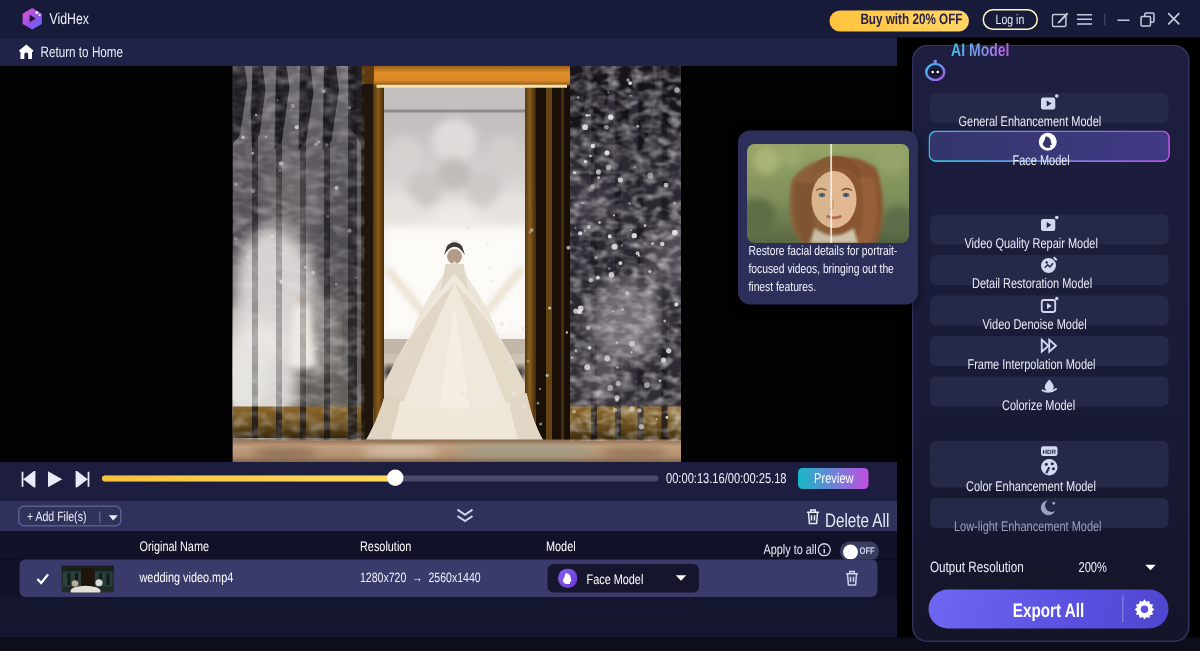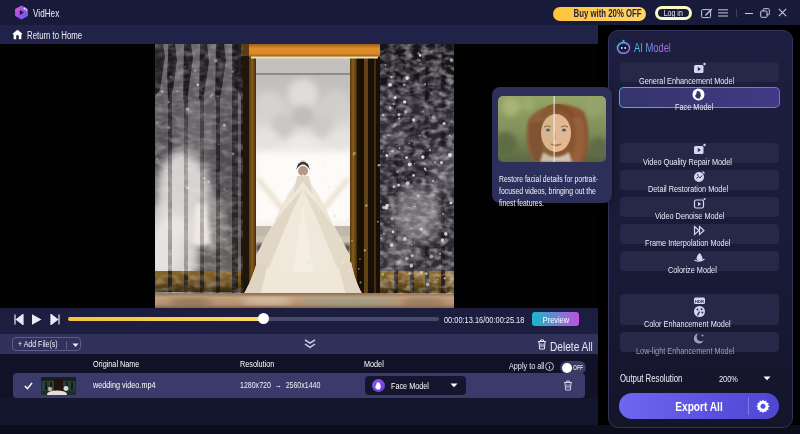--- a/index.html
+++ b/index.html
@@ -11,35 +11,35 @@
   #stage { position:relative; width:800px; height:434px; background:#000; }
 
   
   #topbar { left:0; top:0; width:800px; height:25px; background:#171a39; }
   #vidhex { left:33px; top:7px; font-size:10.5px; color:#f0f1fa; }
   #buybtn { left:553px; top:6.5px; width:93px; height:14px; border-radius:7px;
     background:linear-gradient(90deg,#ffc33c,#ffd666); color:#28224a; font-size:9.5px;
     font-weight:bold; display:flex; align-items:center; justify-content:center; gap:17px; }
   #buybtn .tc { font-size:10px; }
   #loginbtn { left:655px; top:6px; width:37px; height:14px; border-radius:8px;
-    border:3px solid #fef9c3; color:#e8e9f5; font-size:9px; display:flex;
+    border:1px solid #fef9c3; color:#e8e9f5; font-size:9px; display:flex;
     align-items:center; justify-content:center; }
   .topico { color:#c7cade; }
 
   
   #navbar { left:0; top:25px; width:598px; height:19px; background:#202248; }
   #returnhome { left:27px; top:30px; font-size:10px; color:#ecedf8; }
 
   
   #videoarea { left:0; top:44px; width:598px; height:264px; background:#020203; }
 
   
   #tooltip { left:492px; top:87px; width:120px; height:116px; background:#2c2f5a;
     border-radius:8px; padding:9px 6px 6px 6px; z-index:30; box-shadow:0 2px 8px rgba(0,0,0,.5); }
-  #tooltip .txt { margin-top:12px; margin-left:1px; color:#f2f3fb; font-size:8.8px; line-height:11.8px; }
+  #tooltip .txt { margin-top:0; margin-left:1px; color:#f2f3fb; font-size:8.8px; line-height:11.8px; }
 
   
   #controlbar { left:0; top:308px; width:598px; height:26px; background:#1c1d3f; }
   #timetxt { left:444px; top:314px; font-size:9.5px; color:#eef0fa; }
   #previewbtn { left:532px; top:312px; width:47px; height:14px; border-radius:3px;
     background:linear-gradient(90deg,#18b8c8,#c14fe0); color:#fff; font-size:9.5px;
     display:flex; align-items:center; justify-content:center; }
   #track { left:68px; top:317px; width:371px; height:4px; border-radius:2px; background:#4a4b6b; }
   #trackfill { left:68px; top:317px; width:196px; height:4px; border-radius:2px;
     background:linear-gradient(90deg,#f5c33a,#ffd95e); }
@@ -67,21 +67,21 @@
   #rowres { left:240px; top:380px; font-size:9px; color:#f0f1fa; }
   #facedrop { left:365px; top:376px; width:101px; height:19px; background:#15162e;
     border-radius:4px; display:flex; align-items:center; }
   #bottomfill { left:0; top:398px; width:598px; height:27px; background:#14152e; }
   #bottomedge { left:0; top:425px; width:800px; height:9px; background:#0c0d1d; }
 
   
   #panel { left:608px; top:30px; width:185px; height:398px; border-radius:10px;
     background:linear-gradient(180deg,#1e1f40 0%, #191a36 60%, #141529 100%);
     border:1px solid #32345e; }
-  #aimodel { left:634px; top:41px; font-size:12px; font-weight:normal; }
+  #aimodel { left:634px; top:26px; font-size:12px; font-weight:bold; }
   #aimodel .t { background:linear-gradient(90deg,#3ec6e8,#c05ce8); -webkit-background-clip:text;
     background-clip:text; color:transparent; }
   .mbtn { position:absolute; left:620px; width:159px; height:20px; background:#262848;
     border-radius:4px; display:flex; align-items:center; color:#e9eaf6; font-size:9.4px;flex-direction:column; }
   .mbtn .ic { width:13px; height:13px; margin-left:5px; margin-right:6px; flex:none; }
   #facebtn { left:618.5px; width:161px; height:21px;
     background:linear-gradient(90deg,#33356b,#413a85) padding-box,
       linear-gradient(90deg,#2fc0e0,#b052e0) border-box;
     border:1px solid transparent; border-radius:5px; }
   #outres { left:620px; top:373px; font-size:10px; color:#eceef8; }

